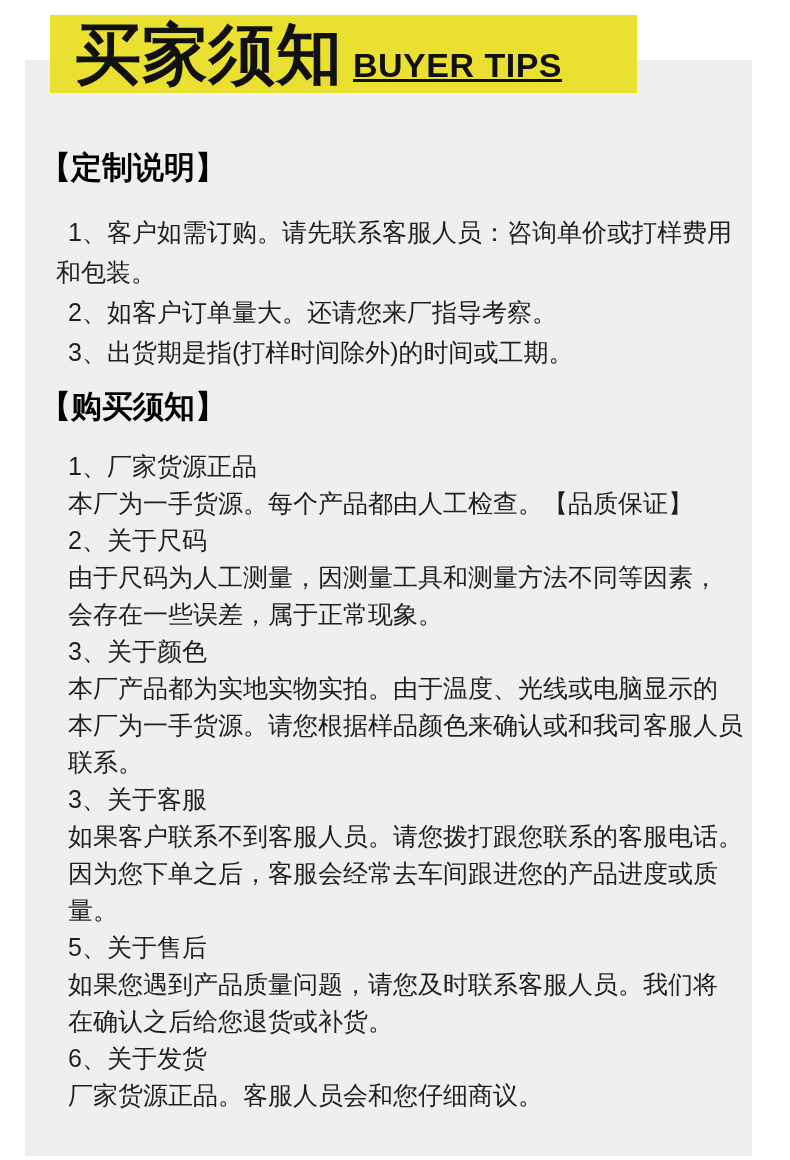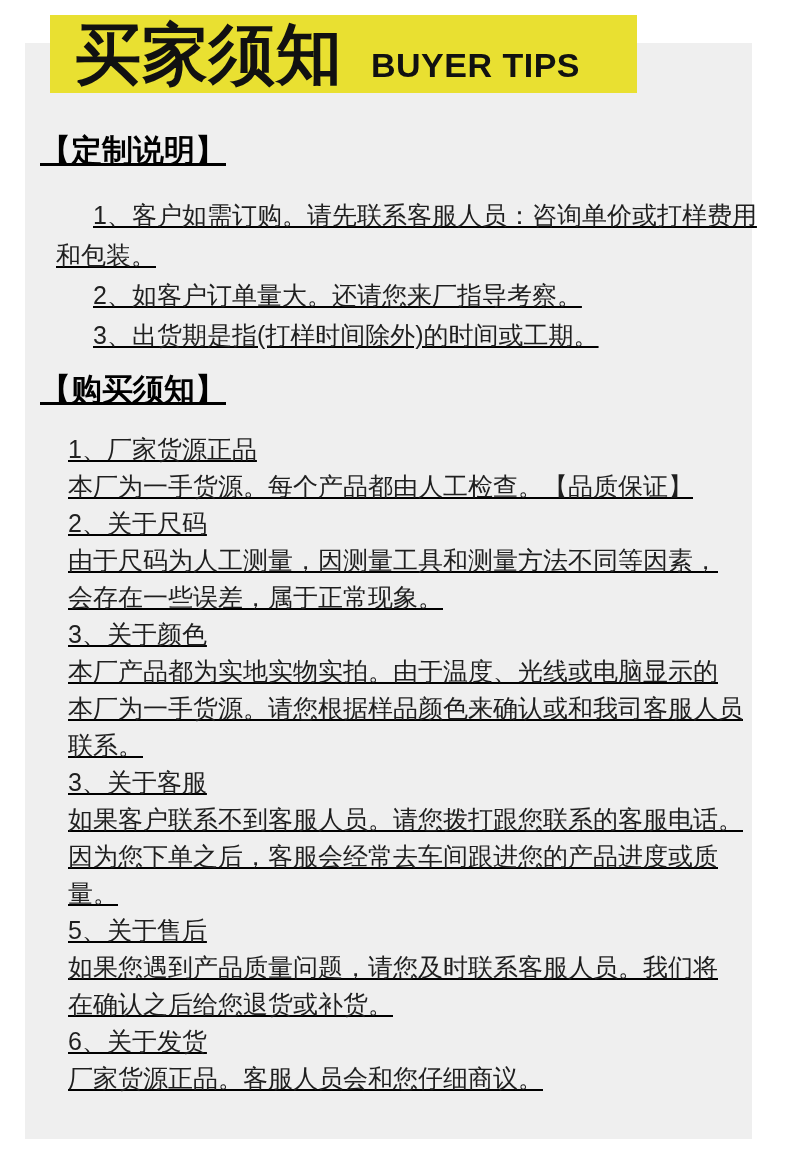--- a/index.html
+++ b/index.html
@@ -5,24 +5,23 @@
   html,body { margin:0; padding:0; }
   body {
     width:790px; height:1160px;
     background:#ffffff;
     font-family:"Liberation Sans","DejaVu Sans",sans-serif;
     position:relative;
     overflow:hidden;
   }
   .panel {
     position:absolute;
-    left:25px; top:43px;
+    left:25px; top:60px;
     width:727px; height:1096px;
     background:#efefef;
-    text-decoration:underline;
   }
   .banner {
     position:absolute;
     left:50px; top:15px;
     width:587px; height:78px;
     background:#e9e031;
     display:flex;
     align-items:baseline;
     padding-left:25px;
     box-sizing:border-box;
@@ -32,43 +31,44 @@
     font-size:66px;
     font-weight:900;
     color:#111111;
     line-height:78px;
     letter-spacing:1px;
   }
   .banner-en {
     font-size:34px;
     font-weight:700;
     color:#111111;
-    margin-left:28px;
+    margin-left:10px;
     letter-spacing:0.5px;
+    text-decoration:underline;
   }
   .sec-heading {
     font-size:31px;
     font-weight:700;
     color:#000000;
     line-height:37px;
     padding-left:15px;
     margin:0;
   }
   .sec-heading.h1 { margin-top:89px; }
   .sec-heading.h2 { margin-top:16px; }
   .list { margin:0; padding:0; }
   .sec1 { margin-top:26px; }
   .sec2 { margin-top:23px; }
   .line {
     font-size:25px;
     color:#1f1f1f;
     white-space:nowrap;
   }
   .sec1 .line { line-height:40px; padding-left:31px; }
-  .sec1 .line.num { padding-left:68px; }
+  .sec1 .line.num { padding-left:43px; }
   .sec2 .line { line-height:37px; padding-left:43px; }
 </style>
 </head>
 <body>
 
 <div class="panel">
 
   <h2 class="sec-heading h1">【定制说明】</h2>
 
   <div class="list sec1">

